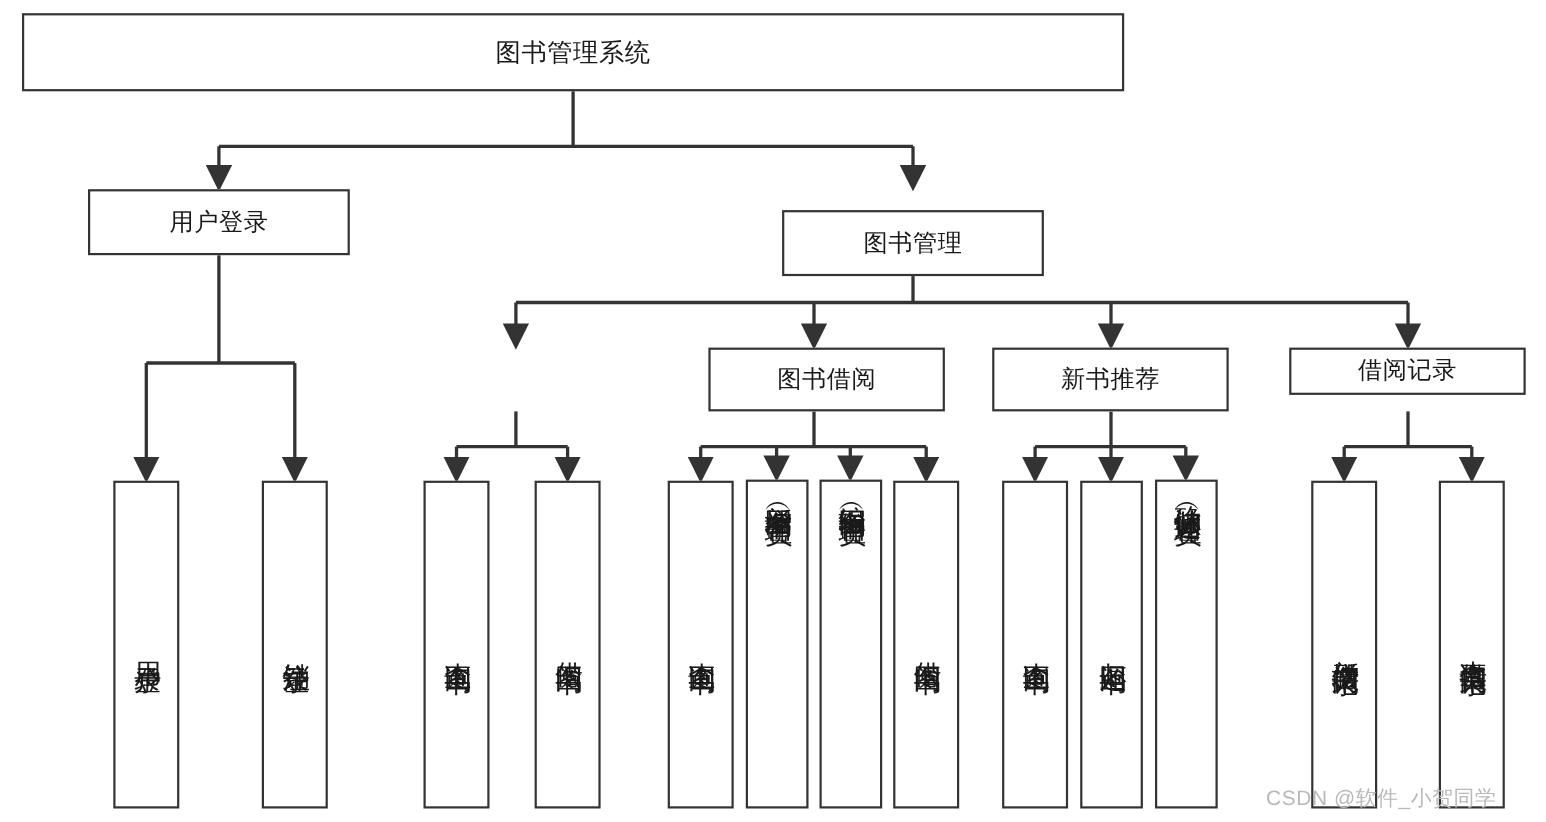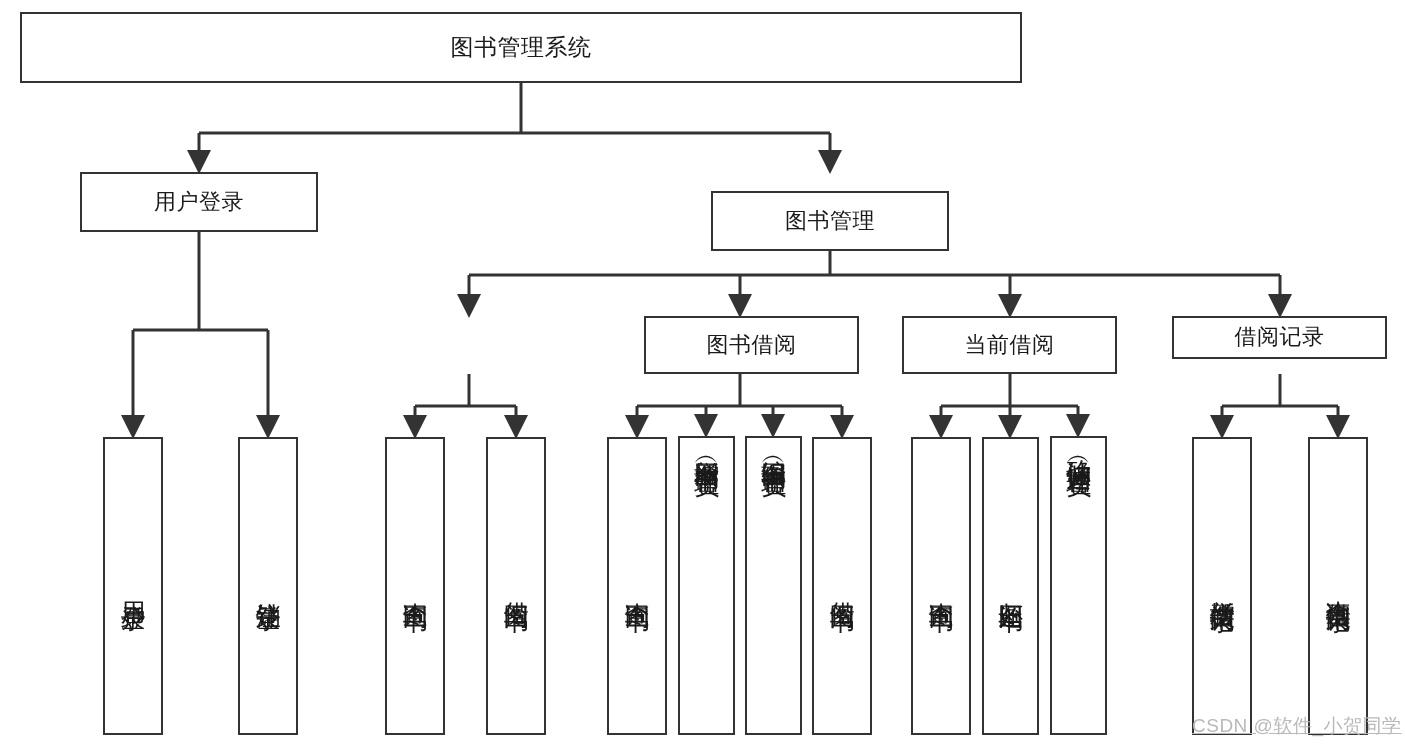--- a/index.html
+++ b/index.html
@@ -140,21 +140,21 @@
   <div class="node h" style="left:711px; top:172px; width:238px; height:60px;margin-top:19px;">
     <span class="label">图书管理</span>
   </div>
 
 
   <div class="node h" style="left:644px; top:316px; width:215px; height:58px;">
     <span class="label">图书借阅</span>
   </div>
 
   <div class="node h" style="left:902px; top:316px; width:215px; height:58px;">
-    <span class="label">当前借阅</span>
+    <span class="label">新书推荐</span>
   </div>
 
   <div class="node h" style="left:1172px; top:316px; width:215px; height:43px;">
     <span class="label">借阅记录</span>
   </div>
 
   <div class="node v" style="left:103px; top:437px; width:60px; height:298px;">
     <span class="label">用户登录</span>
   </div>
 
@@ -199,15 +199,15 @@
   </div>
 
   <div class="node v" style="left:1192px; top:437px; width:60px; height:298px;">
     <span class="label">新增借阅记录</span>
   </div>
 
   <div class="node v" style="left:1308px; top:437px; width:60px; height:298px;">
     <span class="label">查询借阅记录</span>
   </div>
 
-  <div class="watermark" style="left:1192px; top:713px;text-decoration:underline;">CSDN @软件_小贺同学</div>
+  <div class="watermark" style="left:1151px; top:713px;">CSDN @软件_小贺同学</div>
 
 </div>
 
 </body></html>

